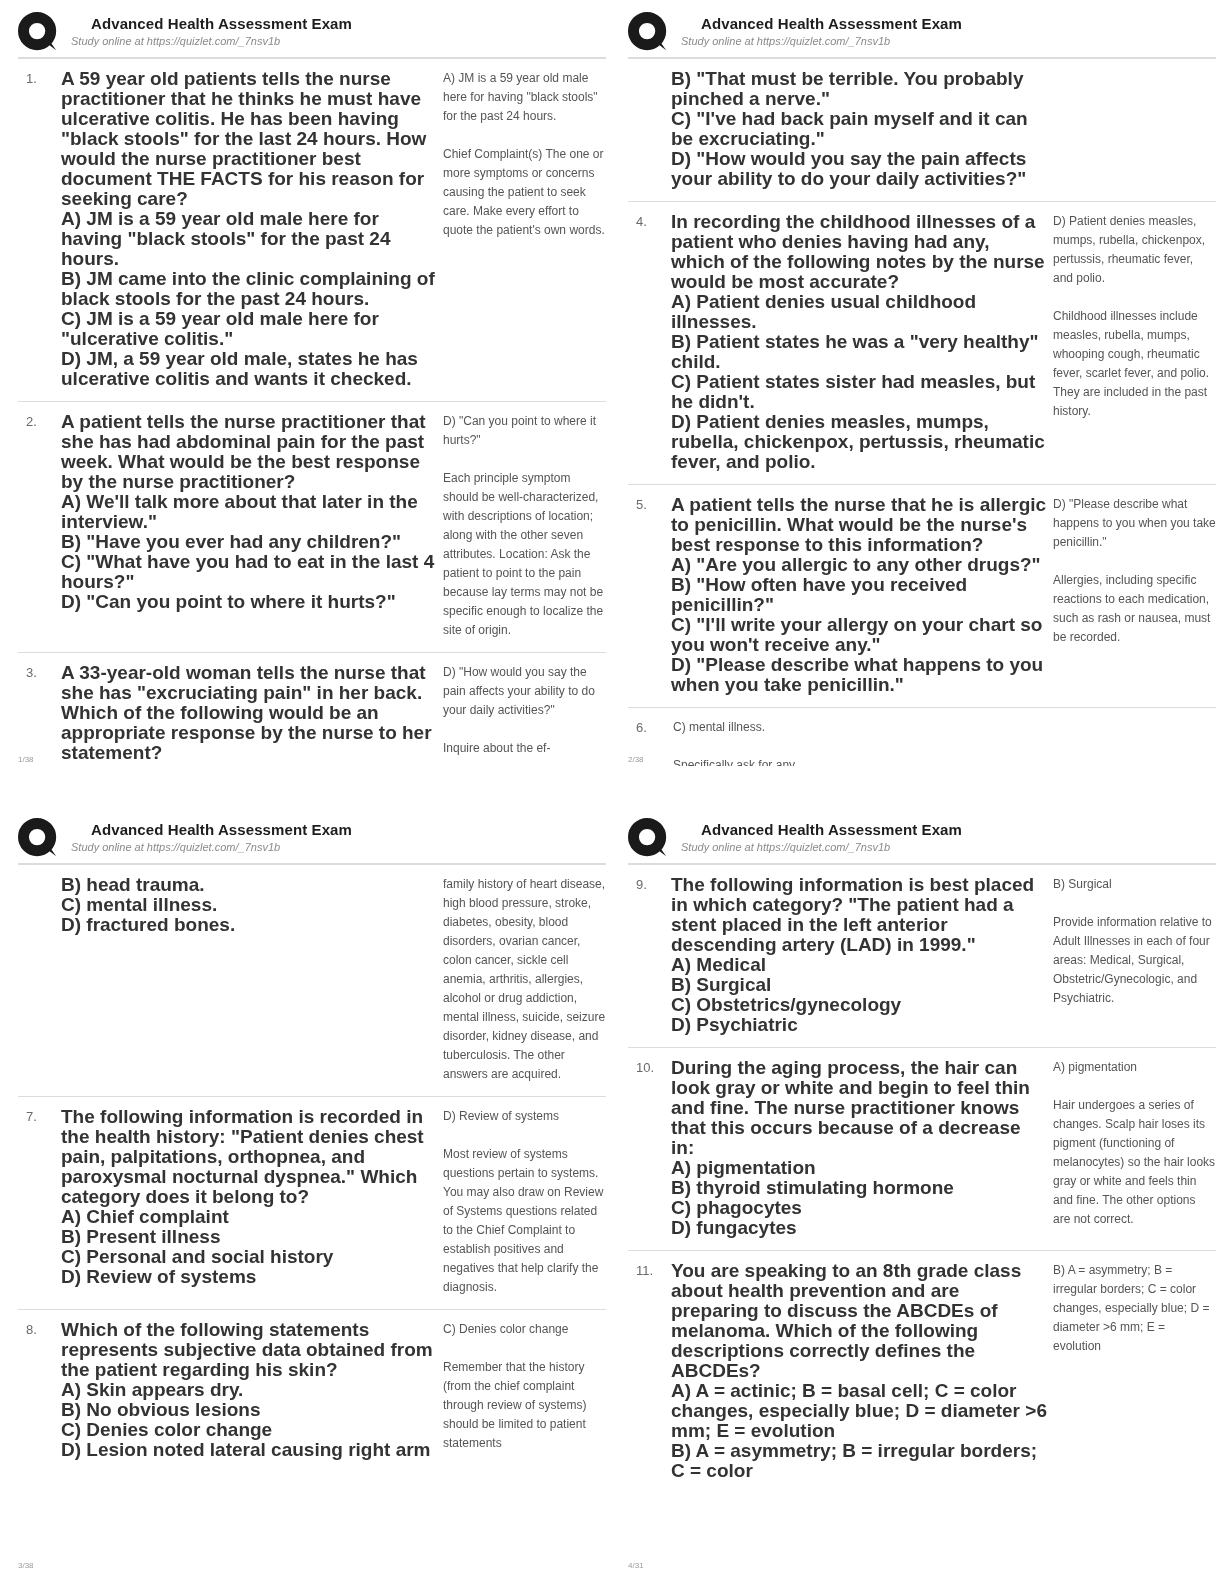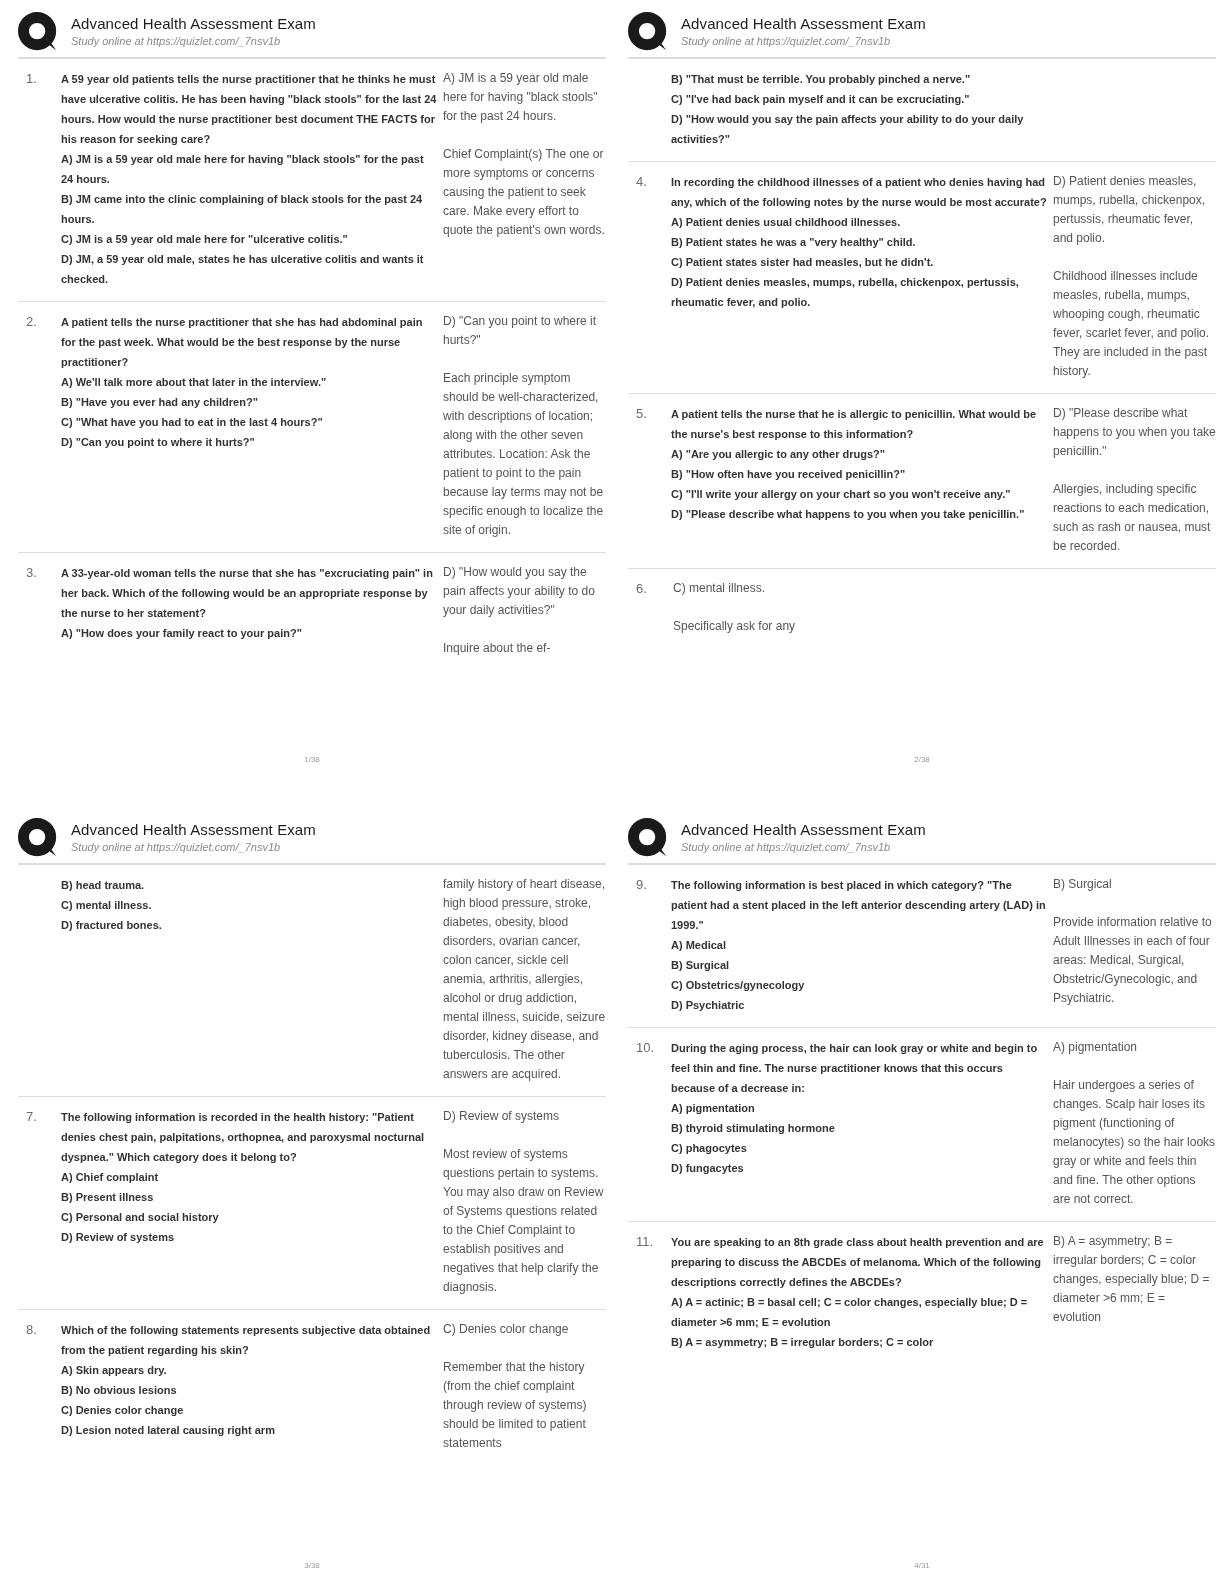--- a/index.html
+++ b/index.html
@@ -26,23 +26,24 @@
     display: flex;
     align-items: flex-start;
     gap: 13px;
     padding-bottom: 5px;
     border-bottom: 2px solid #dcdcdc;
   }
   .logo { width: 40px; height: 40px; flex: 0 0 auto; }
   .titles { padding-top: 3px; }
   .title {
     font-size: 15px;
-    font-weight: 400;
+    font-weight: 700;
     color: #1d1d1d;
     letter-spacing: 0.1px;
+    margin-left: 20px;
   }
   .subtitle {
     margin-top: 3px;
     font-size: 11px;
     color: #8a8a8a;
     font-style: italic;
   }
   .rows { display: block; }
   .qrow {
     display: grid;
@@ -50,40 +51,40 @@
     padding: 10px 0 12px 0;
   }
   .qrow + .qrow { border-top: 1px solid #dcdcdc; }
   .qnum {
     font-size: 13px;
     color: #6a6a6a;
     padding-left: 8px;
     padding-top: 2px;
   }
   .qtext {
-    font-size: 11px;
+    font-size: 19px;
     font-weight: 600;
     color: #333333;
     line-height: 20px;
     white-space: pre-line;
     padding-right: 4px;
   }
   .atext {
     font-size: 12px;
     color: #555555;
     line-height: 19px;
     white-space: pre-line;
     padding-left: 2px;
   }
   .page-footer {
     position: absolute;
     bottom: 2px;
     left: 0;
     width: 100%;
-    text-align: center;
+    text-align: left;
     font-size: 8px;
     color: #9a9a9a;
   }
 </style>
 </head>
 <body>
 
 <div class="pages" id="pages">
   <section class="page">
     <header class="page-header">

